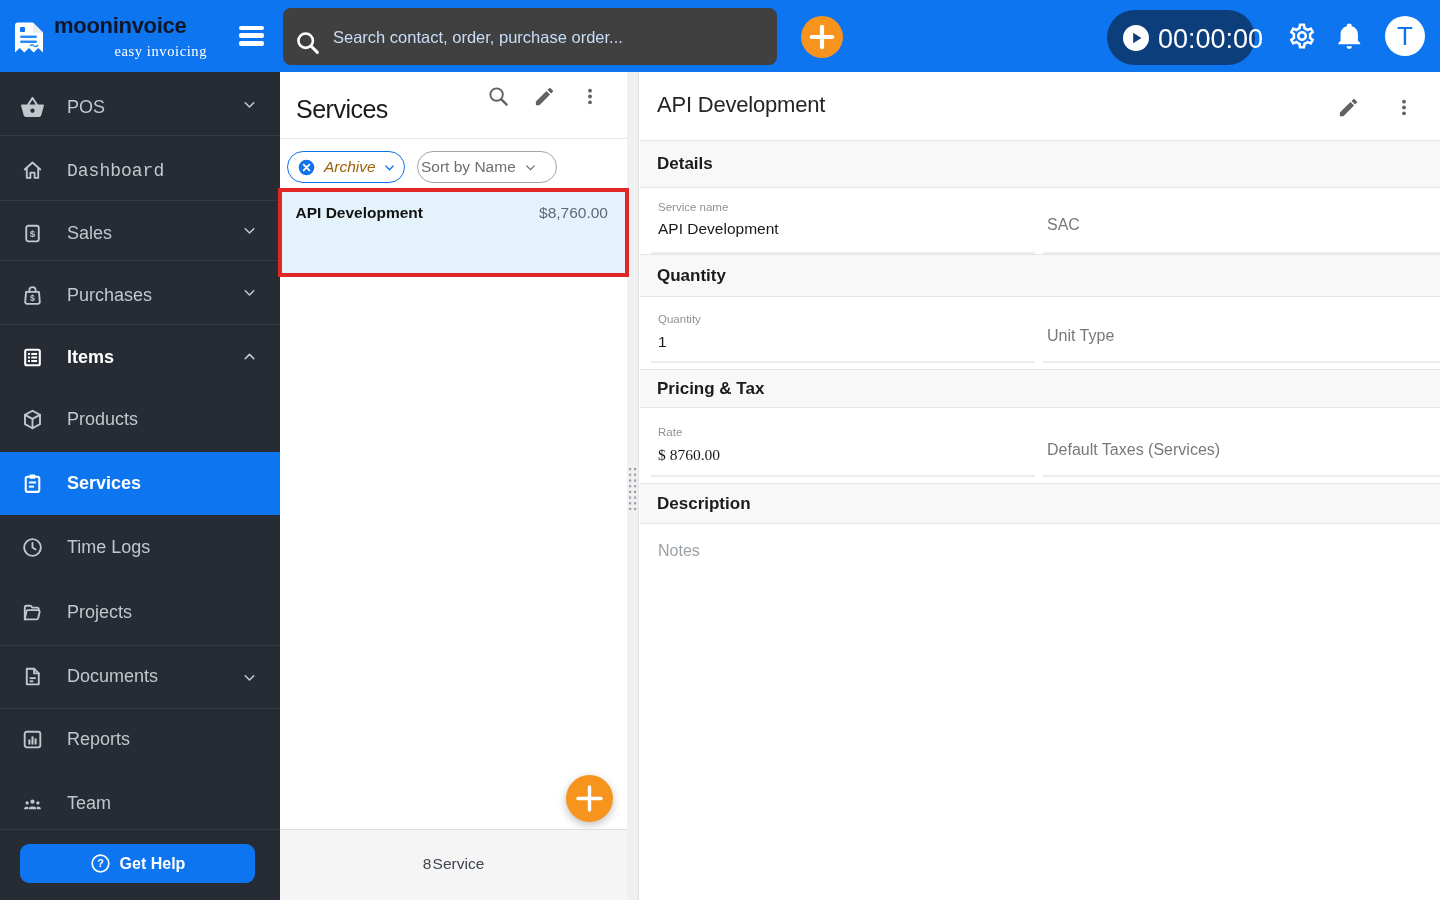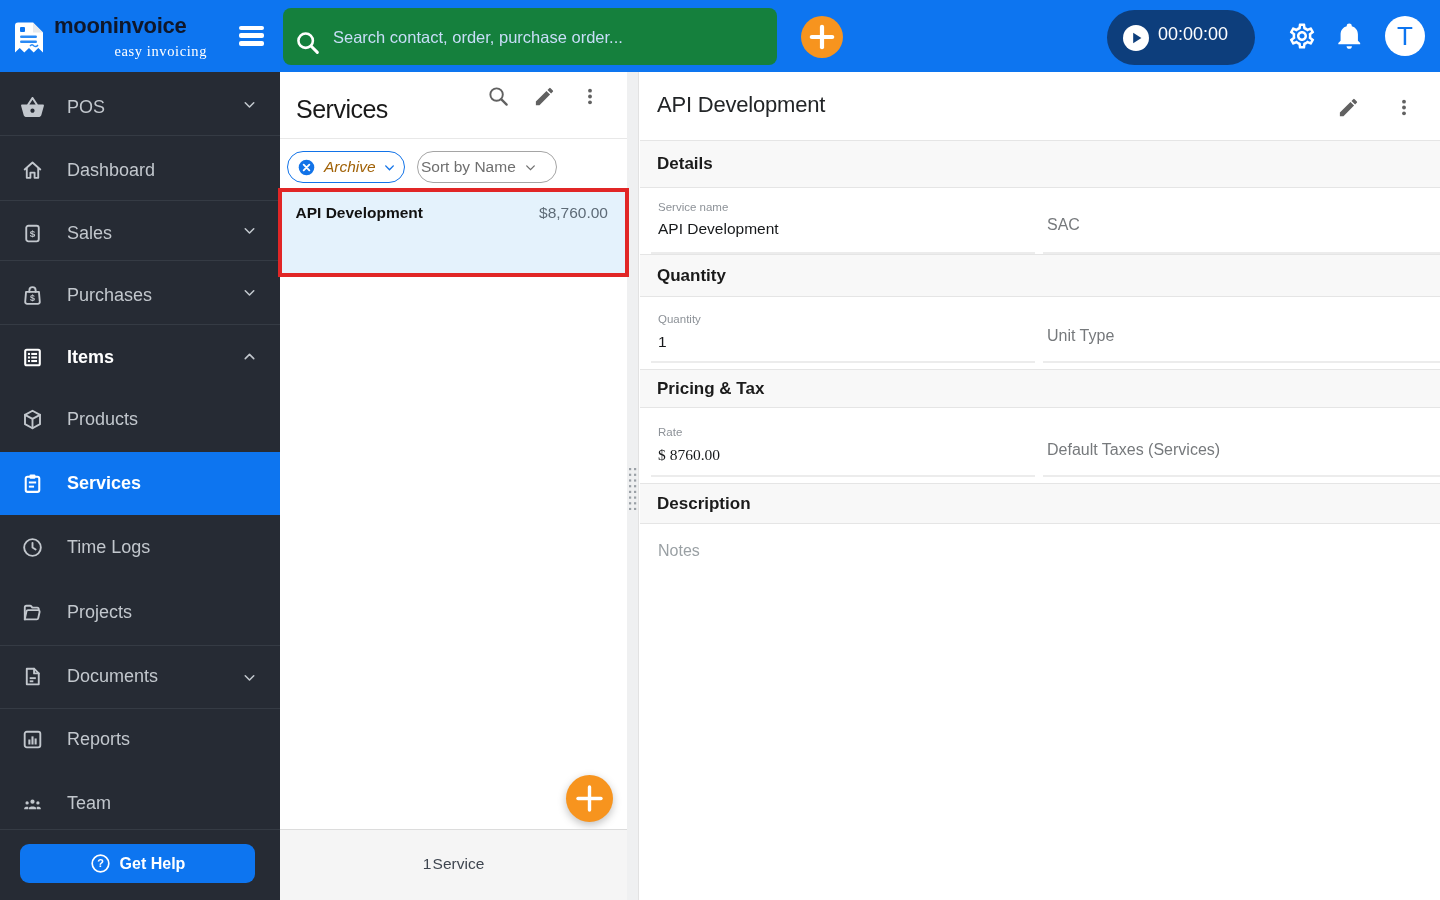--- a/index.html
+++ b/index.html
@@ -8,26 +8,26 @@
   body { font-family:"Liberation Sans", sans-serif; position:relative; background:#fff; }
   .abs { position:absolute; }
 
   
   .topbar { position:absolute; left:0; top:0; width:1440px; height:72px; background:#0d75f0; }
   .logoicon { position:absolute; left:14px; top:21px; }
   .logoname { position:absolute; left:54px; top:13px; font-size:22px; font-weight:bold; color:#0f172a; letter-spacing:-0.3px; }
   .logosub { position:absolute; left:107px; top:43px; width:100px; text-align:right; white-space:nowrap; font-family:"Liberation Serif", serif; font-size:14.5px; color:#fff; letter-spacing:0.6px; }
   .burger { position:absolute; left:239px; top:25.5px; width:25px; }
   .burger div { height:4.2px; background:#fff; border-radius:2px; margin-bottom:3.8px; }
-  .search { position:absolute; left:283px; top:8px; width:494px; height:57px; background:#15803d; border-radius:8px; }
+  .search { position:absolute; left:283px; top:8px; width:494px; height:57px; background:#404040; border-radius:8px; }
   .search svg { position:absolute; left:11px; top:21px; }
   .search-ph { position:absolute; left:50px; top:20px; font-size:16.5px; color:#c8ddf8; white-space:nowrap; }
   .plusbtn { position:absolute; left:801px; top:16px; width:42px; height:42px; border-radius:50%; background:#f7941e; }
   .timer { position:absolute; left:1107px; top:10px; width:148px; height:55px; border-radius:27.5px; background:#0d3e7c; }
-  .timer-text { position:absolute; left:51px; top:14px; font-size:18px; font-weight:500; color:#fff; letter-spacing:0px; }
+  .timer-text { position:absolute; left:51px; top:14px; font-size:27px; font-weight:500; color:#fff; letter-spacing:0px; }
   .avatar { position:absolute; left:1385px; top:16px; width:40px; height:40px; border-radius:50%; background:#fff; text-align:center; line-height:41px; font-size:26px; font-weight:500; color:#0d75f0; }
 
   
   .sidebar { position:absolute; left:0; top:72px; width:280px; height:828px; background:#262b34; }
   .srow { position:absolute; left:0; width:280px; display:flex; align-items:center; }
   .srow .sicon { position:absolute; left:20px; width:25px; height:25px; }
   .srow .slabel { position:absolute; left:67px; font-size:18px; color:#c2c7cd; }
   .srow .schev { position:absolute; left:241px; margin-top:1px; }
   .srow.active { background:#0d75f0; }
   .srow.active .slabel, .srow.bold .slabel { color:#fff; font-weight:bold;text-align:right; }
@@ -116,21 +116,21 @@
 <div class="sidebar">
     <div class="srow " style="top:0px;height:63px;">
       <svg class="sicon" style="transform:translateY(4px)" viewBox="0 0 24 24">
         <path fill="#c2c7cd" d="M17.21 9l-4.38-6.56c-.19-.28-.51-.42-.83-.42-.32 0-.64.14-.83.43L6.79 9H2c-.55 0-1 .45-1 1 0 .09.01.18.04.27l2.54 9.27c.23.84 1 1.46 1.92 1.46h13c.92 0 1.69-.62 1.93-1.46l2.54-9.27L23 10c0-.55-.45-1-1-1h-4.79zM9 9l3-4.4L15 9H9zm3 8c-1.1 0-2-.9-2-2s.9-2 2-2 2 .9 2 2-.9 2-2 2z"></path>
       </svg>
       <span class="slabel" style="transform:translateY(4px)">POS</span>
       <svg class="schev" width="17" height="17" viewBox="0 0 24 24">
         <path d="M6 9.5l6 6 6-6" stroke="#c2c7cd" stroke-width="2.2" fill="none" stroke-linecap="round" stroke-linejoin="round"></path>
       </svg>
     </div>
-    <div class="srow " style="top:63px;height:65px;">
+    <div class="srow " style="top:63px;height:65px;font-family:Liberation Mono, monospace;">
       <svg class="sicon" style="transform:translateY(2.5px)" viewBox="0 0 24 24">
         <path d="M4.5 11.5 L12 4.8 L19.5 11.5" stroke="#c2c7cd" stroke-width="1.8" fill="none" stroke-linejoin="round" stroke-linecap="round"></path>
         <path d="M6.5 10.2 V19.5 H10 V14.5 H14 V19.5 H17.5 V10.2" stroke="#c2c7cd" stroke-width="1.8" fill="none" stroke-linejoin="round" stroke-linecap="round"></path>
       </svg>
       <span class="slabel" style="transform:translateY(2.5px)">Dashboard</span>
     </div>
     <div class="srow " style="top:128px;height:60px;">
       <svg class="sicon" style="transform:translateY(3px)" viewBox="0 0 24 24">
         <rect x="6" y="4.5" width="12" height="15" rx="2" stroke="#c2c7cd" stroke-width="1.8" fill="none" stroke-linejoin="round" stroke-linecap="round"></rect>
         <text x="12" y="15.7" font-size="9.5" font-weight="bold" fill="#c2c7cd" text-anchor="middle" font-family="Liberation Sans">$</text>
@@ -282,21 +282,21 @@
     <div class="li-name">API Development</div>
     <div class="li-price">$8,760.00</div>
   </div>
   <div class="fab">
     <svg width="47" height="47" viewBox="0 0 47 47">
         <line x1="23.5" y1="12" x2="23.5" y2="35" stroke="#fff" stroke-width="3.4" stroke-linecap="round"></line>
         <line x1="12" y1="23.5" x2="35" y2="23.5" stroke="#fff" stroke-width="3.4" stroke-linecap="round"></line>
       </svg>
   </div>
   <div class="mid-footer">
-      <span style="word-spacing:-3px;">1 Service</span>
+      <span style="word-spacing:-3px;">8 Service</span>
     </div>
 </div>
 
 <div class="gutter">
   <svg width="10" height="42" viewBox="0 0 10 42" style="position:absolute;left:1px;top:396px;">
     <g fill="#9aa0a6">
       <rect x="1" y="0" width="2.2" height="2.2"></rect>
         <rect x="6" y="0" width="2.2" height="2.2"></rect>
       <rect x="1" y="5.7" width="2.2" height="2.2"></rect>
         <rect x="6" y="5.7" width="2.2" height="2.2"></rect>

